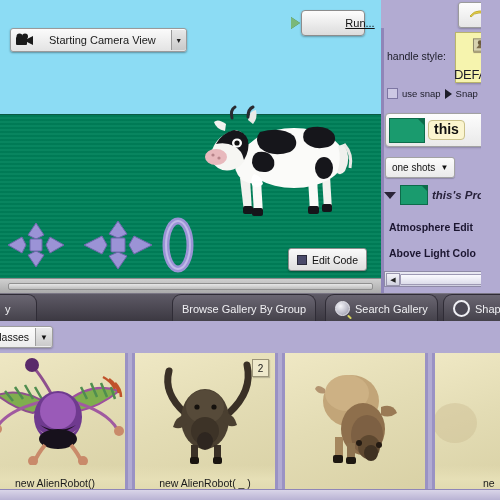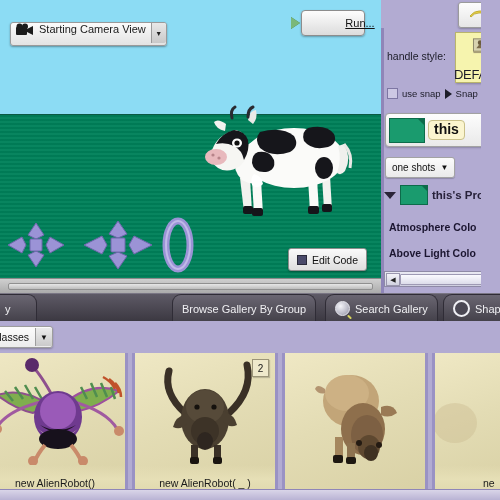--- a/index.html
+++ b/index.html
@@ -12,23 +12,23 @@
   #app{position:relative;width:500px;height:500px;}
 
   
   .viewport{position:absolute;left:0;top:0;width:381px;height:293px;overflow:hidden;background:#8cdcf4;}
   .sky{position:absolute;left:0;top:0;right:0;height:115px;background:#8cdcf4;}
   .ground{position:absolute;left:0;top:115px;right:0;bottom:0;background:#00815a;
           background-image:repeating-linear-gradient(0deg, rgba(0,0,0,.05) 0 2px, rgba(255,255,255,.03) 2px 4px);}
   .horizon-line{position:absolute;left:0;right:0;top:114px;height:1px;background:#0b5a44;}
 
   
-  .cam-combo{position:absolute;left:10px;top:22px;height:22px;display:flex;align-items:flex-start;
+  .cam-combo{position:absolute;left:10px;top:28px;height:22px;display:flex;align-items:center;
     background:linear-gradient(#fbfbfb,#e3e3e3);border:1px solid #9a9a9a;border-radius:3px;
-    box-shadow:0 1px 2px rgba(0,0,0,.35);padding:0 0 0 4px;}
+    box-shadow:0 1px 2px rgba(0,0,0,.35);padding:0 0 0 4px;gap:10px;}
   .cam-icon{width:20px;height:14px;position:relative;margin-right:4px;flex:none;}
   .cam-label{font-size:11px;color:#1a1a1a;padding-right:5px;white-space:nowrap;}
   .cam-arrow{width:14px;height:20px;background:linear-gradient(#e8e8e8,#c9c9c9);
     border-left:1px solid #9a9a9a;display:flex;align-items:center;justify-content:center;
     font-size:7px;color:#222;border-radius:0 2px 2px 0;}
 
   
   .run-btn{position:absolute;right:16px;top:10px;width:62px;height:24px;
     display:flex;align-items:center;justify-content:center;gap:4px;
     background:linear-gradient(#fdfdfd,#dcdcdc);border:1px solid #8d8d8d;border-radius:4px;
@@ -85,21 +85,21 @@
   .this-arrow{margin-left:auto;font-size:9px;color:#111;padding-right:2px;}
 
   .oneshots{position:absolute;left:4px;top:157px;height:19px;display:flex;align-items:center;gap:5px;
     padding:0 6px;background:linear-gradient(#fcfcfc,#eaeaea);border:1px solid #a3a3a3;border-radius:3px;
     box-shadow:0 1px 1px rgba(0,0,0,.2);font-size:10px;color:#111;}
 
   .props-head{position:absolute;left:3px;top:185px;display:flex;align-items:center;gap:4px;}
   .tri-down{width:0;height:0;border-left:6px solid transparent;border-right:6px solid transparent;border-top:7px solid #2b2438;}
   .ph-sw{width:26px;height:18px;background:#1a9b6e;border:1px solid #0d6b4a;position:relative;}
   .ph-sw:after{content:"";position:absolute;right:0;top:0;border-top:5px solid #0d6b4a;border-left:5px solid transparent;}
-  .ph-txt{font-size:11.5px;font-weight:bold;color:#27213a;white-space:nowrap;}
+  .ph-txt{font-size:11.5px;font-weight:bold;color:#27213a;white-space:nowrap;font-style:italic;}
 
   .prop-line{position:absolute;left:8px;font-size:10.5px;font-weight:bold;color:#1b1530;white-space:nowrap;}
   .p1{top:221px;} .p2{top:247px;} .p3{top:272px;opacity:.65;}
 
   .hscroll{position:absolute;left:3px;top:271px;width:116px;height:14px;
     background:linear-gradient(#e9e9f2,#cfcfe0);border:1px solid #8e8aa6;}
   .hs-arrow{position:absolute;left:1px;top:1px;width:12px;height:11px;
     background:linear-gradient(#f3f3f8,#d2d2e0);border:1px solid #9a96ae;
     display:flex;align-items:center;justify-content:center;font-size:7px;color:#222;}
   .hs-thumb{position:absolute;left:15px;top:2px;width:92px;height:9px;
@@ -283,21 +283,21 @@
       <span>one shots</span>
       <span style="font-size:8px">▼</span>
     </div>
 
     <div class="props-head">
       <span class="tri-down"></span>
       <span class="ph-sw"></span>
       <span class="ph-txt">this's Pro</span>
     </div>
 
-    <div class="prop-line p1">Atmosphere Colo</div>
+    <div class="prop-line p1">Atmosphere Edit</div>
     <div class="prop-line p2">Above Light Colo</div>
     <div class="prop-line p3">Below Light Colo</div>
 
     <div class="hscroll">
       <span class="hs-arrow">◀</span>
       <span class="hs-thumb"></span>
     </div>
   </div>
 
   <div class="tabbar">

